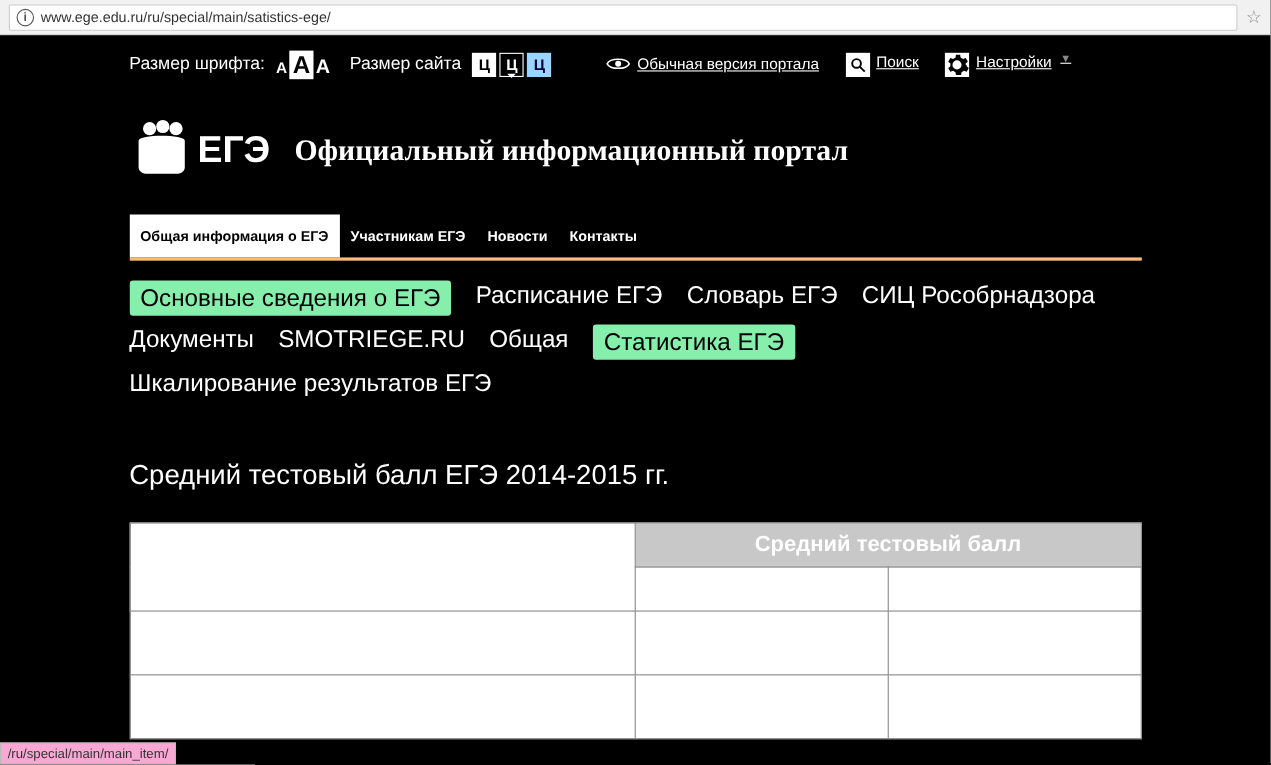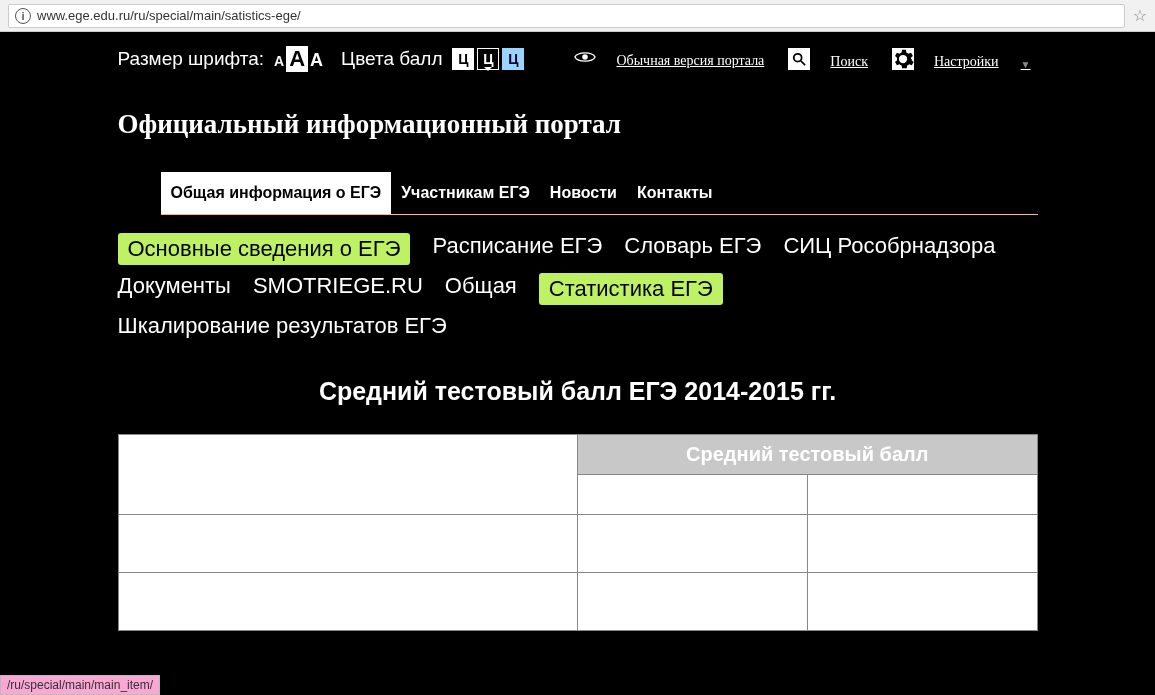--- a/index.html
+++ b/index.html
@@ -10,58 +10,58 @@
   .url-area { flex: 1; display: flex; align-items: center; background: #fff; border: 1px solid #ccc; border-radius: 2px; height: 24px; padding: 0 6px; font-size: 13px; color: #333; }
   .url-info { width: 16px; height: 16px; border: 1px solid #555; border-radius: 50%; display: flex; align-items: center; justify-content: center; font-size: 11px; font-weight: bold; color: #555; margin-right: 6px; }
   .star { margin-left: 8px; color: #888; font-size: 16px; }
 
   
   .page { background: #000; min-height: 663px; color: #fff; }
   .container { width: 920px; margin: 0 auto; }
 
   
   .a11y-bar { display: flex; align-items: center; padding: 14px 0 10px; gap: 10px; font-size: 14px; }
-  .a11y-label { font-size: 19px; }
+  .a11y-label { font-size: 16px; }
   .font-sizes { display: flex; align-items: baseline; gap: 2px; }
   .fs-s { font-size: 14px; font-weight: bold; }
   .fs-m { font-size: 22px; font-weight: bold; background: #fff; color: #000; padding: 0 3px; }
   .fs-l { font-size: 18px; font-weight: bold; }
   .color-boxes { display: flex; gap: 3px; }
   .cb { width: 22px; height: 22px; display: flex; align-items: center; justify-content: center; font-weight: bold; font-size: 14px; }
   .cb1 { background: #fff; color: #000; }
   .cb2 { background: #000; color: #fff; border: 1px solid #fff; position: relative; }
   .cb2::after { content:''; position:absolute; bottom:-6px; left:50%; transform:translateX(-50%); border:4px solid transparent; border-top-color:#fff; }
   .cb3 { background: #9bd4ff; color: #003; }
   .spacer { flex: 0 0 30px; }
-  .tool-link { display: flex; align-items: flex-end; gap: 20px; text-decoration: underline; font-size: 14px; cursor: pointer; font-family: Liberation Serif, serif; }
+  .tool-link { display: flex; align-items: flex-start; gap: 6px; text-decoration: underline; font-size: 14px; cursor: pointer; }
   .icon-box { width: 22px; height: 22px; background: #fff; color: #000; display: flex; align-items: center; justify-content: center; font-size: 14px; }
   .eye svg { width: 22px; height: 16px; fill: none; stroke: #fff; stroke-width: 1.5; }
   .search svg { width: 14px; height: 14px; fill: none; stroke: #000; stroke-width: 2; }
   .chev { margin-left: 2px; color: #888; font-size: 10px; }
 
   
   .site-header { display: flex; align-items: center; gap: 22px; padding: 26px 0 30px; }
   .logo { display: flex; align-items: center; gap: 4px; }
   .logo-mark svg { width: 58px; height: 52px; fill: #fff; }
   .logo-text { font-size: 34px; font-weight: 900; letter-spacing: 0; }
   .site-title { font-family: Georgia, 'Times New Roman', serif; font-weight: bold; font-size: 27px; line-height: 1.25; }
 
   
-  .primary-nav { display: flex; font-size: 16px; font-weight: bold; border-bottom: 1px solid #fdba74; margin-left: 43px; }
+  .primary-nav { display: flex; font-size: 13px; font-weight: bold; border-bottom: 3px solid #fdba74; }
   .primary-nav .tab { padding: 12px 10px; cursor: pointer; }
   .primary-nav .tab.active { background: #fff; color: #000; }
 
   
   .sub-nav { display: flex; flex-wrap: wrap; gap: 8px 22px; padding: 18px 0 10px; font-size: 22px; }
   .sub-nav .item { cursor: pointer; white-space: nowrap; }
-  .sub-nav .item.pill { background: #bef264; color: #000; padding: 3px 10px; border-radius: 3px; }
+  .sub-nav .item.pill { background: #86efac; color: #000; padding: 3px 10px; border-radius: 3px; }
 
   
   .content { padding: 28px 0 0; }
-  .content h2 { text-align: center; font-size: 25px; font-weight: bold; margin-bottom: 28px; }
+  .content h2 { text-align: left; font-size: 25px; font-weight: normal; margin-bottom: 28px; margin-top: 19px; }
   table.data { width: 100%; border-collapse: collapse; background: #fff; color: #000; }
   table.data th, table.data td { border: 1px solid #888; }
   table.data thead th { background: #c8c8c8; color: #fff; font-size: 20px; font-weight: bold; height: 40px; text-align: center; }
   table.data thead th.blank { background: #fff; }
   table.data td { height: 58px; }
   .col-main { width: 50%; }
   .col-sub { width: 25%; }
 
   
   .status-bar { position: absolute; bottom: 0; left: 0; background: #f9a8d4; border: 1px solid #bbb; font-size: 12px; padding: 2px 6px; color: #333; }
@@ -80,21 +80,21 @@
 <div class="page">
   <div class="container">
 
     <div class="a11y-bar">
       <span class="a11y-label">Размер шрифта:</span>
       <div class="font-sizes">
         <span class="fs-s">А</span>
         <span class="fs-m">А</span>
         <span class="fs-l">А</span>
       </div>
-      <span class="a11y-label" style="margin-left:8px;">Цвета балл</span>
+      <span class="a11y-label" style="margin-left:8px;">Размер сайта</span>
       <div class="color-boxes">
         <span class="cb cb1">Ц</span>
         <span class="cb cb2">Ц</span>
         <span class="cb cb3">Ц</span>
       </div>
       <span class="spacer"></span>
       <div class="tool-link">
         <span class="eye">
           <svg viewBox="0 0 24 16">
               <path d="M1 8 C4 2 20 2 23 8 C20 14 4 14 1 8 Z"></path>
@@ -117,20 +117,31 @@
           <svg class="gear" viewBox="0 0 16 16">
               <path d="M8 5a3 3 0 100 6 3 3 0 000-6zm6.4 3c0 .3 0 .6-.1.9l1.5 1.2-1.4 2.4-1.8-.6c-.5.4-1 .7-1.6.9l-.3 1.9H7.3l-.3-1.9c-.6-.2-1.1-.5-1.6-.9l-1.8.6-1.4-2.4 1.5-1.2c-.1-.3-.1-.6-.1-.9s0-.6.1-.9L2.2 5.9l1.4-2.4 1.8.6c.5-.4 1-.7 1.6-.9L7.3 1.3h2.8l.3 1.9c.6.2 1.1.5 1.6.9l1.8-.6 1.4 2.4-1.5 1.2c.1.3.1.6.1.9z"></path>
             </svg>
         </span>
         <span>Настройки</span>
         <span class="chev">▼</span>
       </div>
     </div>
 
     <div class="site-header">
+      <div class="logo">
+        <span class="logo-mark">
+          <svg viewBox="0 0 58 52">
+              <circle cx="18" cy="9" r="6"></circle>
+              <circle cx="30" cy="7" r="6"></circle>
+              <circle cx="42" cy="9" r="6"></circle>
+              <path d="M8 20 C8 14 50 14 50 20 L50 44 C50 48 46 50 42 50 L16 50 C12 50 8 48 8 44 Z"></path>
+            </svg>
+        </span>
+        <span class="logo-text">ЕГЭ</span>
+      </div>
       <div class="site-title">
         <div>Официальный информационный портал</div>
       </div>
     </div>
 
     <div class="primary-nav">
       <div class="tab active">Общая информация о ЕГЭ</div>
       <div class="tab">Участникам ЕГЭ</div>
       <div class="tab">Новости</div>
       <div class="tab">Контакты</div>

